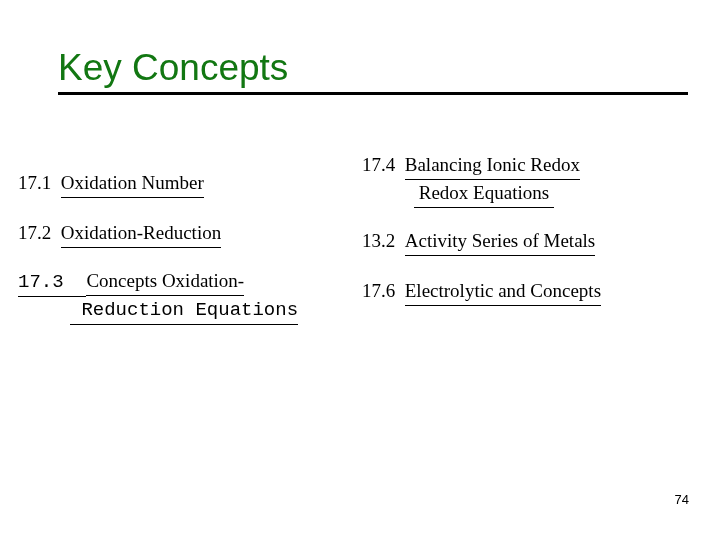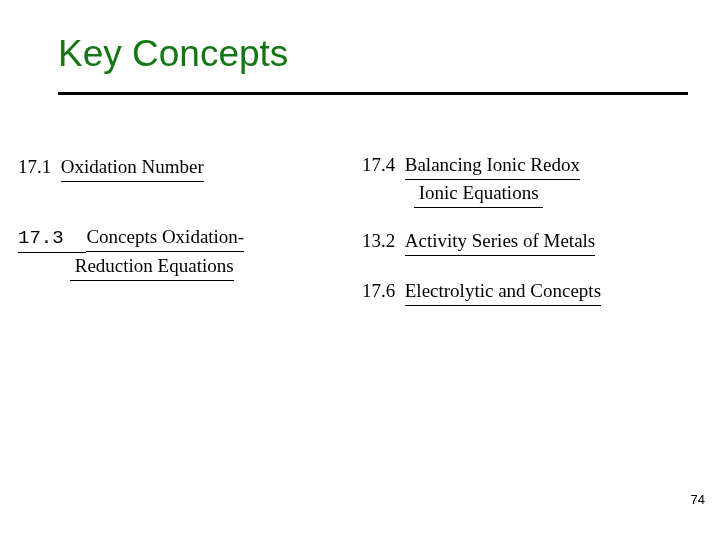--- a/index.html
+++ b/index.html
@@ -20,21 +20,21 @@
     position: relative;
     width: 720px;
     height: 540px;
     background: #ffffff;
   }
 
   
   .title-block {
     position: absolute;
     left: 58px;
-    top: 32px;
+    top: 46px;
     width: 630px;
   }
   .slide-title {
     font-family: "Liberation Sans", "DejaVu Sans", sans-serif;
     font-size: 37px;
     line-height: 44px;
     font-weight: 400;
     color: #127712;
     letter-spacing: 0px;
     white-space: nowrap;
@@ -50,21 +50,21 @@
 
   
   .col {
     position: absolute;
     font-size: 19px;
     line-height: 26px;
     color: #000000;
   }
   .col-left {
     left: 18px;
-    top: 154px;
+    top: 170px;
     width: 330px;
   }
   .col-right {
     left: 362px;
     top: 152px;
     width: 340px;
   }
 
   .entry {
     position: relative;
@@ -91,28 +91,28 @@
   .line2 {
     display: block;
     white-space: pre;
   }
 
   
   .gap-sm { height: 22px; }
   .gap-md { height: 20px; }
   .gap-lg { height: 22px; }
 
-  .indent-l { padding-left: 52px; }
+  .indent-l { padding-left: 52px; font-family: Liberation Mono, monospace; }
   .indent-r { padding-left: 52px; }
   .indent-cells { padding-left: 0px; }
 
   
   .page-number {
     position: absolute;
-    right: 15px;
+    right: 31px;
     top: 492px;
     font-family: "Liberation Sans", "DejaVu Sans", sans-serif;
     font-size: 13px;
     color: #000000;
   }
 </style>
 </head>
 <body>
 
 <div class="slide">
@@ -123,35 +123,38 @@
   <div class="title-rule"></div>
 
   <div class="col col-left">
 
     <div class="entry">
       <span class="num">17.1</span><span class="num">&nbsp; </span><span class="lnk">Oxidation Number</span>
     </div>
 
     <div class="gap-sm"></div>
 
+    <div class="entry">
+      <span class="num">17.2</span><span class="num">&nbsp; </span><span class="lnk">Oxidation-Reduction</span>
+    </div>
 
     <div class="gap-md"></div>
 
     <div class="entry all-underline">
       <span class="num">17.3</span><span class="num">&nbsp; </span><span class="lnk">Concepts Oxidation-</span>
       <span class="line2 indent-l"><span class="lnk"> Reduction Equations</span></span>
     </div>
 
   </div>
 
   <div class="col col-right">
 
     <div class="entry">
       <span class="num">17.4</span><span class="num">&nbsp; </span><span class="lnk">Balancing Ionic Redox</span>
-      <span class="line2 indent-r"><span class="lnk"> Ionic Equations </span></span>
+      <span class="line2 indent-r"><span class="lnk"> Redox Equations </span></span>
     </div>
 
     <div class="gap-md"></div>
 
     <div class="entry">
       <span class="num">13.2</span><span class="num">&nbsp; </span><span class="lnk">Activity Series of Metals</span>
     </div>
 
     <div class="gap-lg"></div>
 

